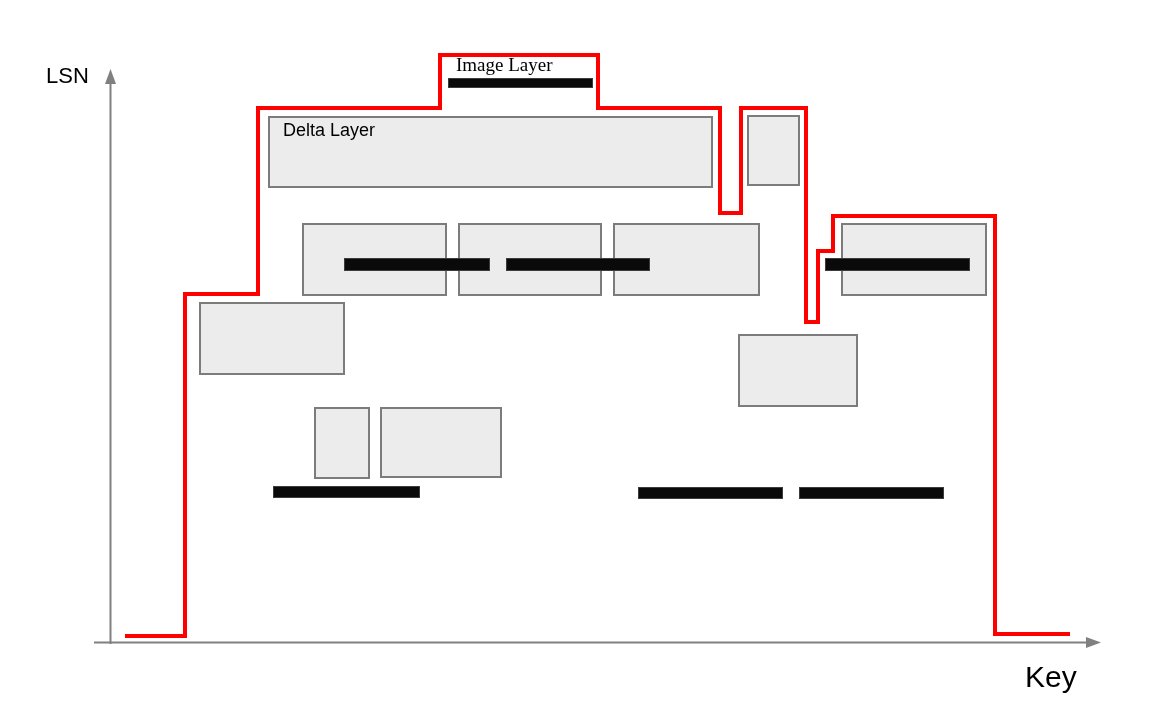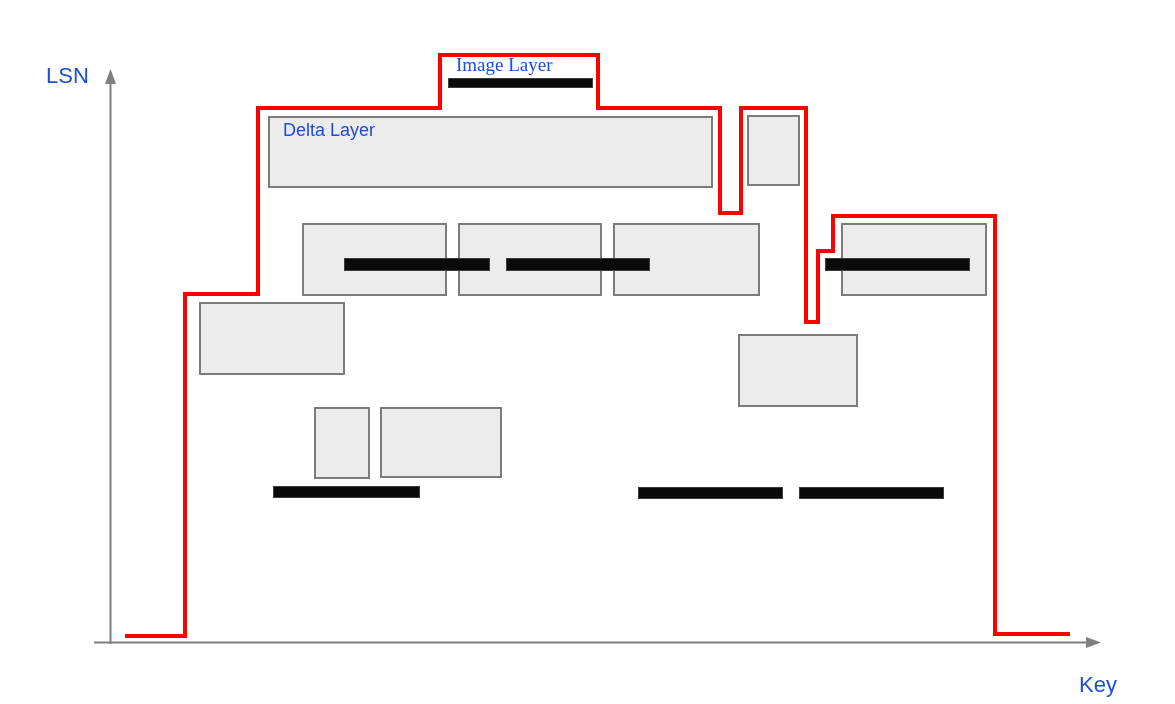--- a/index.html
+++ b/index.html
@@ -23,27 +23,27 @@
     box-sizing: border-box;
     z-index: 1;
   }
   .bar {
     position: absolute;
     box-sizing: border-box;
     z-index: 2;
   }
   .txt {
     position: absolute;
-    color: #1d4ed8;
+    color: #000000;
     white-space: nowrap;
     line-height: 1.05;
     z-index: 4;
   }
   .lsn            { left: 46px;  top: 64px;  font-size: 22px; }
-  .key            { left: 1079px; top: 661px; font-size: 22px; margin-top: 12px; }
+  .key            { left: 1025px; top: 661px; font-size: 30px; }
   .image-layer-lbl{ left: 456px; top: 55px;  font-size: 19px; font-family: Liberation Serif, serif; }
   .delta-layer-lbl{ left: 283px; top: 121px; font-size: 18px; text-align: center; }
 </style>
 </head>
 <body>
 
 <div id="stage">
   <svg id="diagram-svg" viewBox="0 0 1175 704" xmlns="http://www.w3.org/2000/svg">
       <line x1="110.5" y1="80" x2="110.5" y2="644" stroke="#808080" stroke-width="2"></line>
       <polygon points="110.5,69 105,84 116,84" fill="#808080"></polygon>

